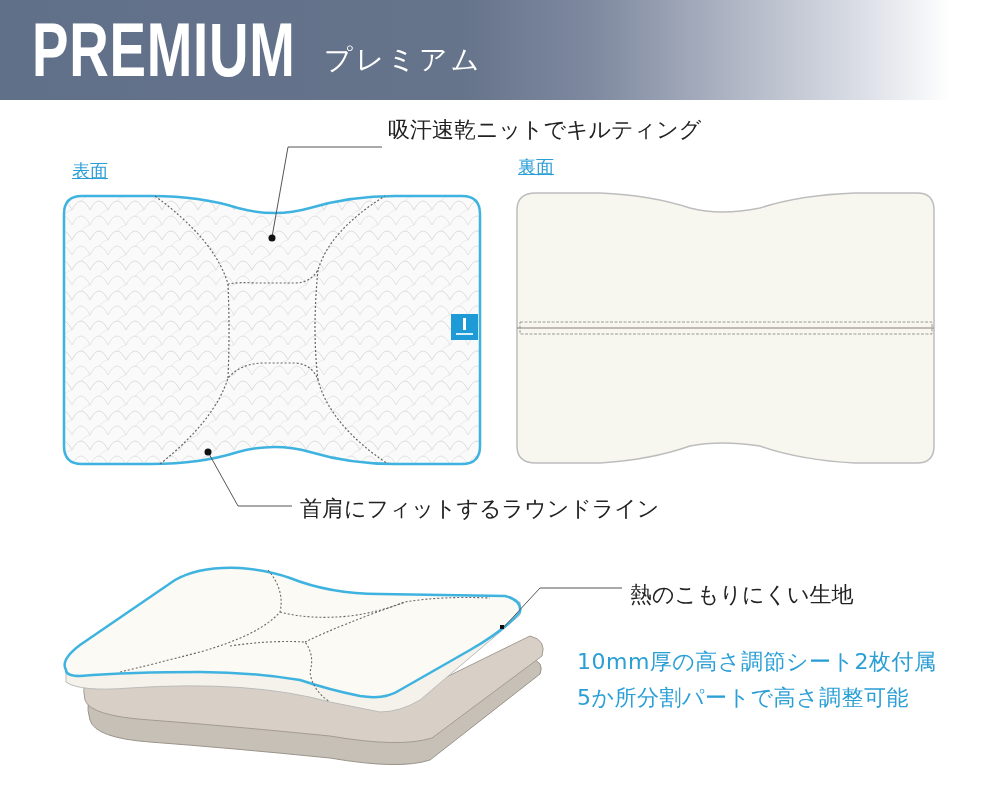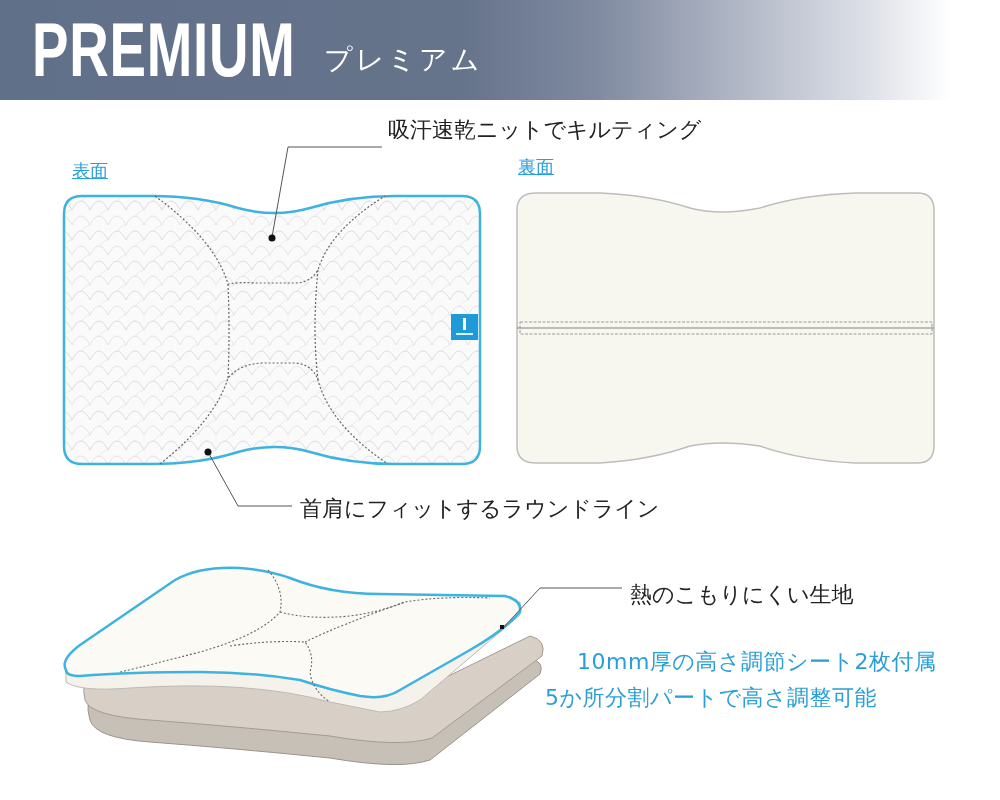--- a/index.html
+++ b/index.html
@@ -107,13 +107,13 @@
 </svg>
 
 <div class="side-label" style="left:72px; top:160px;">表面</div>
 <div class="side-label" style="left:518px; top:144px;margin-top:12px;">裏面</div>
 
 <div class="label" style="left:388px; top:119px;">吸汗速乾ニットでキルティング</div>
 <div class="label" style="left:300px; top:498px;">首肩にフィットするラウンドライン</div>
 <div class="label" style="left:630px; top:584px;font-family:Liberation Serif, serif;">熱のこもりにくい生地</div>
 
 <div class="feature" style="left:577px; top:648px;">10mm厚の高さ調節シート2枚付属</div>
-<div class="feature" style="left:545px; top:684px;">5か所分割パートで高さ調整可能</div>
+<div class="feature" style="left:577px; top:684px;">5か所分割パートで高さ調整可能</div>
 
 </body></html>

